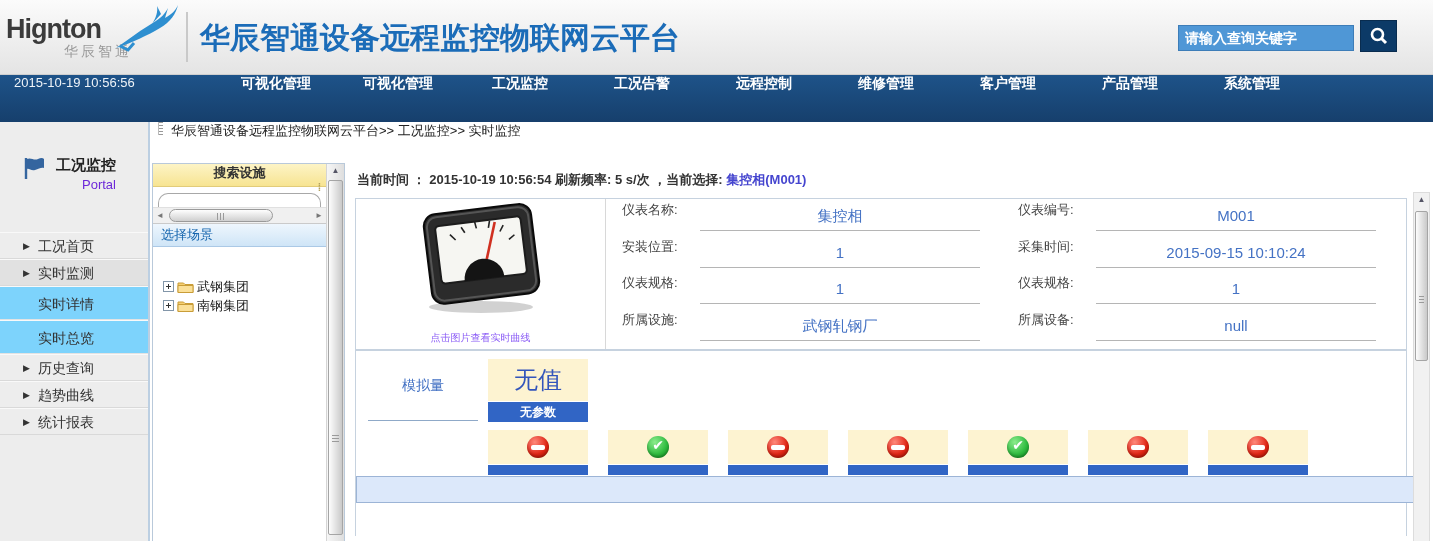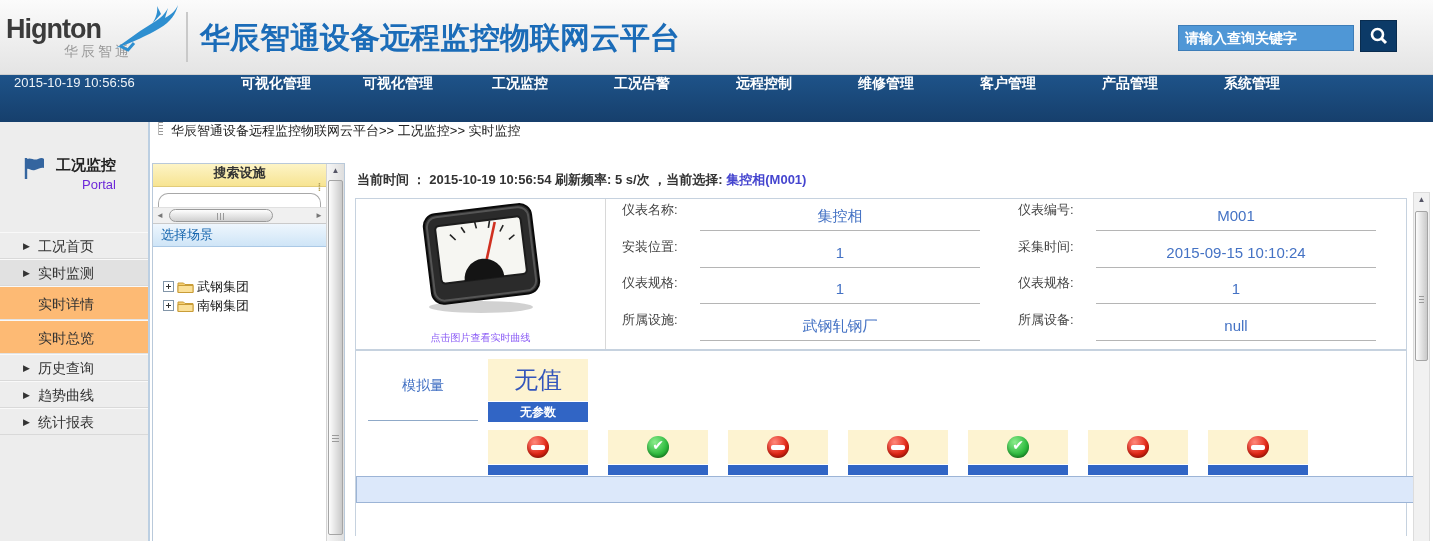--- a/index.html
+++ b/index.html
@@ -32,21 +32,21 @@
   .content { display:flex; height:433px; }
   .sidebar { width:150px; background:#ededed; border-right:2px solid #bccfe2; }
   .portal-header { display:flex; gap:10px; padding:34px 0 0 22px; }
   .portal-title { font-size:15px; font-weight:bold; color:#222; }
   .portal-sub { font-size:13px; color:#6d28d9; text-align:right; margin-top:2px; }
   .side-menu { margin-top:40px; }
   .side-item { position:relative; height:27px; line-height:27px; padding-left:38px; font-size:14px;
     color:#333; background:#ededed; border-top:1px solid #f9f9f9; border-bottom:1px solid #d9d9d9; cursor:pointer; }
   .side-item .arr { position:absolute; left:23px; top:0; font-size:9px; color:#333; }
   .side-item.active { background:#e1e1e1; }
-  .side-item.sub { height:34px; line-height:34px; background:#fdba74; border-bottom:1px solid #e3e3e3; }
+  .side-item.sub { height:34px; line-height:34px; background:#7dd3fc; border-bottom:1px solid #e3e3e3; }
 
   .right-col { flex:1; display:flex; flex-direction:column; background:#fff; }
   .breadcrumb { height:36px; display:flex; align-items:flex-start; padding-left:8px; font-size:13px; color:#222; }
   .grip { width:5px; height:13px; margin-right:8px;
     background:repeating-linear-gradient(#999 0 1px,transparent 1px 3px); border-left:1px solid #bbb; }
   .work-row { flex:1; display:flex; }
 
   
   .facility-panel { width:193px; margin:5px 0 0 2px; border:1px solid #b9c9da; display:flex; background:#fff; }
   .fp-main { flex:1; display:flex; flex-direction:column; border-right:1px solid #d5d5d5; }

